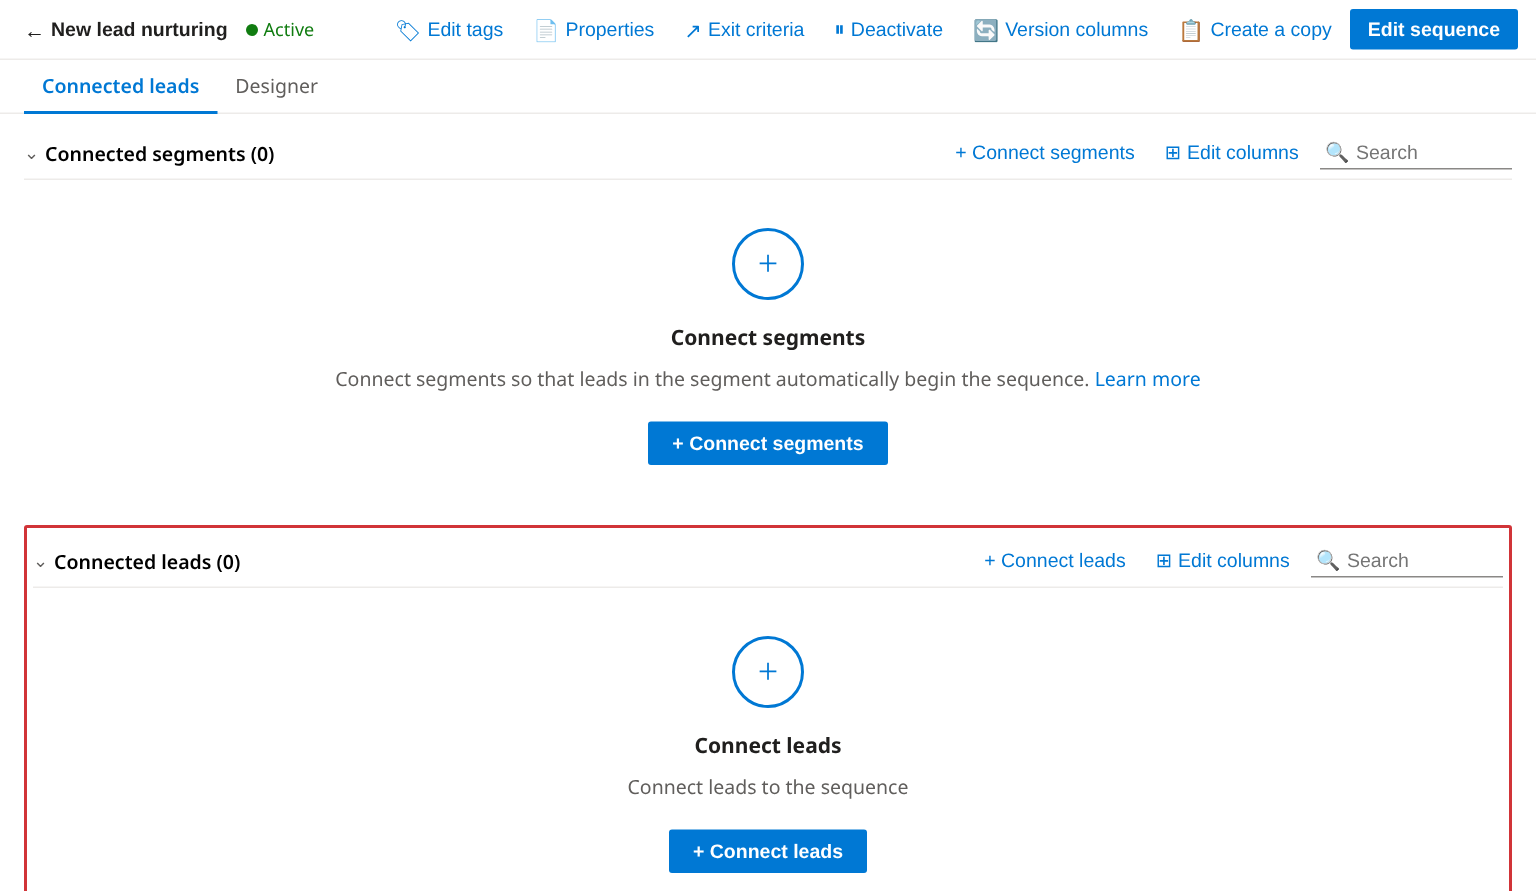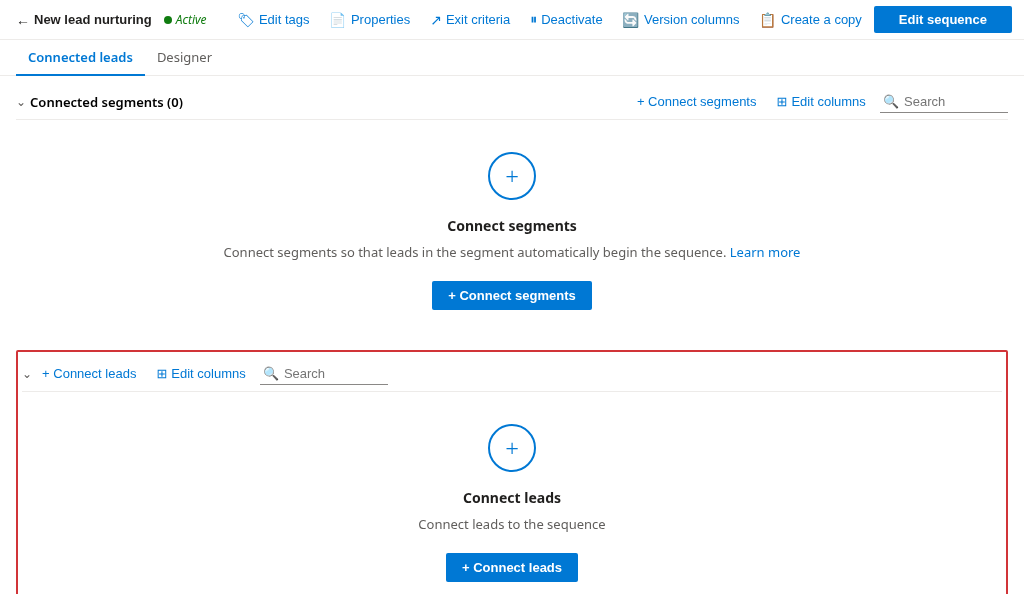--- a/index.html
+++ b/index.html
@@ -37,21 +37,20 @@
     .back-icon {
       font-size: 14px;
       color: #201f1e;
     }
     .status-badge {
       display: flex;
       align-items: center;
       gap: 4px;
       font-size: 12px;
       color: #107c10;
-      font-style: italic;
     }
     .status-dot {
       width: 8px;
       height: 8px;
       border-radius: 50%;
       background: #107c10;
     }
     .nav-spacer { flex: 1; }
     .nav-actions {
       display: flex;
@@ -69,21 +68,21 @@
       color: #0078d4;
       padding: 4px 8px;
       border-radius: 2px;
     }
     .nav-action-icon { font-size: 14px; }
     .edit-sequence-btn {
       background: #0078d4;
       color: #fff;
       border: none;
       border-radius: 2px;
-      padding: 6px 25px;
+      padding: 6px 12px;
       font-size: 13px;
       font-weight: 600;
       cursor: pointer;
     }
 
     
     .sub-nav {
       display: flex;
       align-items: center;
       padding: 0 16px;
@@ -308,20 +307,21 @@
         <span>Connect segments so that leads in the segment automatically begin the sequence.</span>
         <a href="#">Learn more</a>
       </div>
       <button class="connect-btn">+ Connect segments</button>
     </div>
   </div>
 
   <div class="section section-highlighted">
     <div class="section-header">
       <button class="section-toggle">⌄</button>
+      <span class="section-title">Connected leads (0)</span>
       <div class="section-actions">
         <button class="section-action-btn">+ Connect leads</button>
         <button class="section-action-btn">
           <span>⊞</span>
           <span>Edit columns</span>
         </button>
         <div class="search-box">
           <span class="search-icon-char">🔍</span>
           <input type="text" placeholder="Search" style="">
         </div>

